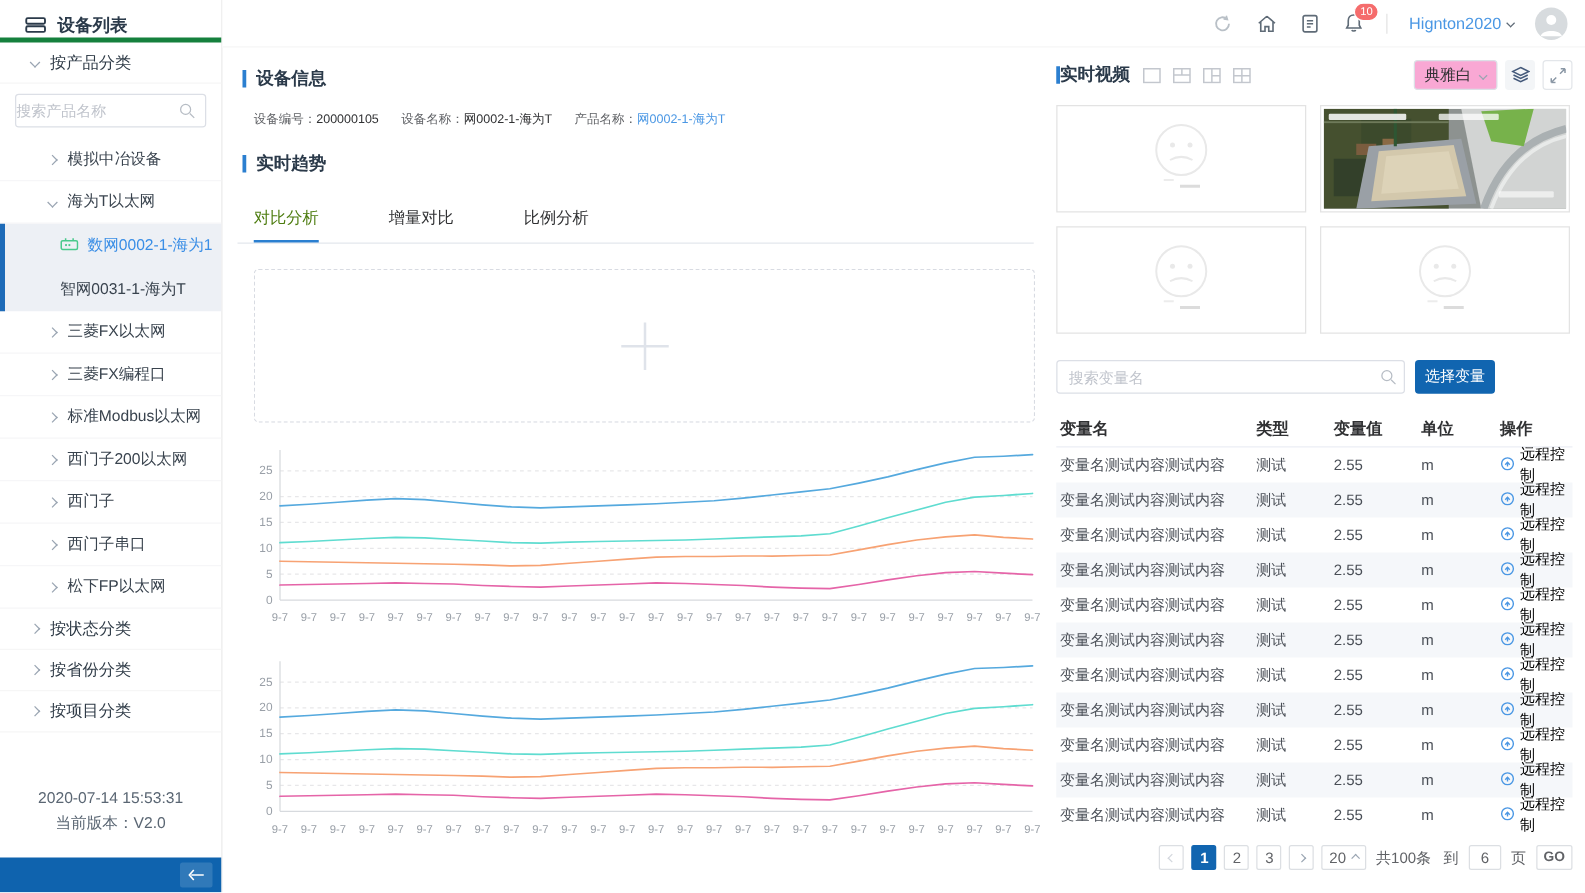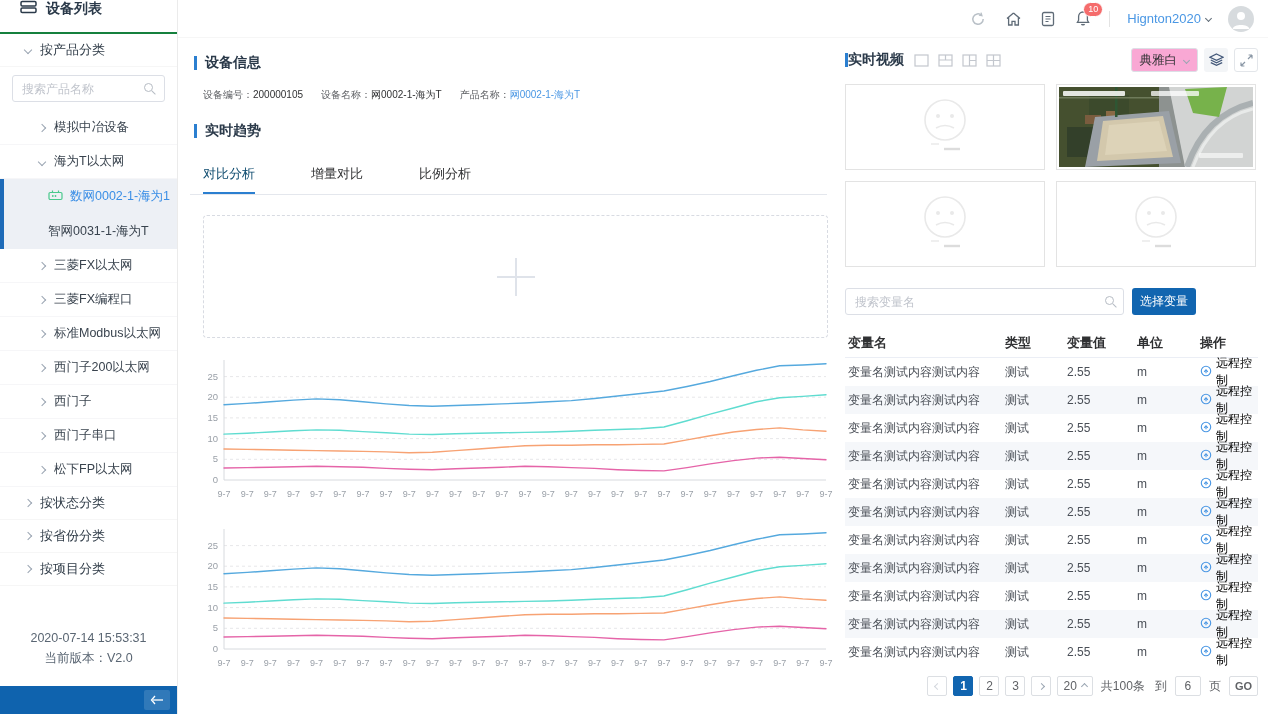--- a/index.html
+++ b/index.html
@@ -2,25 +2,25 @@
 <html><head>
 <meta charset="utf-8">
 <style>
 *{box-sizing:border-box;margin:0;padding:0}
 html,body{background:#fff}
 body{font-family:"Liberation Sans","DejaVu Sans",sans-serif;color:#303133}
 #app{position:relative;width:1268px;height:714px;background:#fff;overflow:hidden;font-size:13px}
 
 
 .sidebar{position:absolute;left:0;top:0;width:178px;height:714px;border-right:1px solid #ebebeb;display:flex;flex-direction:column;background:#fff}
-.sb-header{height:34px;display:flex;align-items:flex-start;gap:9px;padding-left:20px;border-bottom:2px solid #15803d;flex:none}
+.sb-header{height:34px;display:flex;align-items:flex-end;gap:9px;padding-left:20px;border-bottom:4px solid #15803d;flex:none}
 .sb-title{font-size:14px;font-weight:bold;color:#2b3a4a}
 .sb-cat{height:33px;display:flex;align-items:center;gap:9px;padding-left:25px;color:#2f3b47;border-bottom:1px solid #f6f6f6;cursor:pointer;flex:none;font-size:13px}
 .sb-search{margin:8px 12px 9px;position:relative;flex:none}
-.sb-search input{width:100%;height:27px;border:1px solid #dcdfe6;border-radius:3px;padding:0 28px 0 9px;font-size:12px;color:#000000;outline:none}
+.sb-search input{width:100%;height:27px;border:1px solid #dcdfe6;border-radius:3px;padding:0 28px 0 0;font-size:12px;color:#000000;outline:none}
 ::placeholder{color:#c0c4cc}
 .mag{position:absolute;width:9px;height:9px;border:1.4px solid #b6bcc4;border-radius:50%}
 .mag::after{content:"";position:absolute;width:5px;height:1.4px;background:#b6bcc4;transform:rotate(45deg);right:-4px;bottom:-2px}
 .sb-search .mag{right:12px;top:8px}
 .sb-item{height:34px;display:flex;align-items:center;gap:9px;padding-left:39px;border-bottom:1px solid #f6f6f8;color:#39434e;font-size:12.5px;cursor:pointer;flex:none}
 .sb-children{background:#edf0f5;border-left:4px solid #1e6bb8;flex:none}
 .sb-child{height:35px;display:flex;align-items:center;gap:7px;padding-left:44px;font-size:12.5px;color:#39434e;cursor:pointer}
 .sb-child.selected{color:#3a8ee6}
 .chev{display:inline-block;width:6px;height:6px;border-right:1.3px solid #9aa5b2;border-bottom:1.3px solid #9aa5b2;flex:none}
 .chev.right{transform:rotate(-45deg)}
@@ -43,21 +43,21 @@
 
 .main{position:absolute;left:178px;top:38px;width:667px;height:676px;padding:10px 18px 0 12px}
 .section-title{display:flex;align-items:center;gap:8px;margin:6px 4px 0}
 .accent-bar{width:3px;height:14px;background:#2b7fd0}
 .st-text{font-size:14px;font-weight:bold;color:#2b3a4a}
 .info-row{display:flex;gap:18px;padding-left:13px;margin:16px 0 20px;font-size:10px;color:#606266}
 .info-pair .v{color:#303133}
 .info-pair .v.link{color:#4a97e4;cursor:pointer}
 .tabs{display:flex;border-bottom:1px solid #e4e7ed;padding-left:13px;margin-top:16px}
 .tab{padding:9px 0;margin-right:56px;font-size:13px;color:#303133;cursor:pointer;border-bottom:2px solid transparent}
-.tab.active{color:#0c4a6e;border-bottom-color:#2b7fd0}
+.tab.active{color:#4d7c0f;border-bottom-color:#2b7fd0}
 .add-box{margin:20px 0 0 13px;width:625px;height:123px;border:1px dashed #d8dbe2;border-radius:4px;position:relative;cursor:pointer;background:#fff}
 .plus-h,.plus-v{position:absolute;background:#dfe3ea}
 .plus-h{width:38px;height:2px;left:50%;top:50%;transform:translate(-50%,-50%)}
 .plus-v{width:2px;height:38px;left:50%;top:50%;transform:translate(-50%,-50%)}
 .chart-wrap{margin:14px 0 0 4px}
 
 
 .rpanel{position:absolute;left:845px;top:38px;width:413px;height:676px}
 .rp-header{display:flex;align-items:center;margin-top:10px;}
 .layout-icons{display:flex;gap:9px;margin-left:10px}

